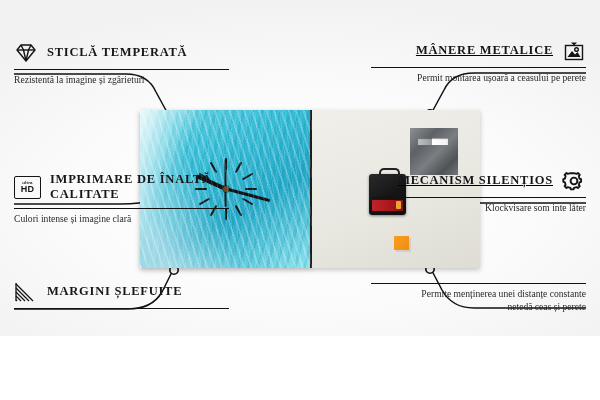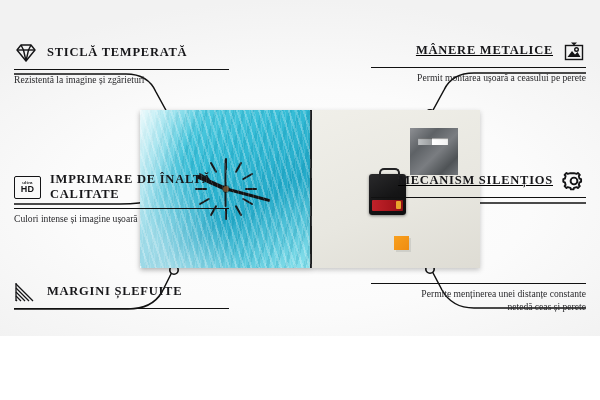--- a/index.html
+++ b/index.html
@@ -193,21 +193,21 @@
 
   <div class="feat left" id="f-print">
     <div class="head">
       <div class="hdbadge">
         <span class="u">ultra</span>
         <span class="h">HD</span>
       </div>
       <div class="ttl">IMPRIMARE DE ÎNALTĂ CALITATE</div>
     </div>
     <div class="rule"></div>
-    <div class="sub">Culori intense și imagine ușoară</div>
+    <div class="sub">Culori intense și imagine clară</div>
   </div>
 
   <div class="feat left" id="f-edges">
     <div class="head">
       <svg class="ico" viewBox="0 0 24 22">
         <g stroke="#141416" stroke-width="1.3">
           <path d="M2 2 L2 20"></path>
             <path d="M2 3 L19 20"></path>
             <path d="M2 7 L15 20"></path>
           <path d="M2 11 L11 20"></path>
@@ -240,20 +240,21 @@
     <div class="head">
       <div class="ttl">MECANISM SILENȚIOS</div>
       <svg class="ico" viewBox="0 0 24 22">
         <g fill="none" stroke="#141416" stroke-width="1.9" stroke-linejoin="round">
           <path d="M12 3.2 l2.6 .7 1.3 -1 1.9 1.9 -1 1.3 .7 2.6 1.6 .5 v2.6 l-1.6 .5 -.7 2.6 1 1.3 -1.9 1.9 -1.3 -1 -2.6 .7 -.5 1.6 h-2.6 l-.5 -1.6 -2.6 -.7 -1.3 1 -1.9 -1.9 1 -1.3 -.7 -2.6 -1.6 -.5 v-2.6 l1.6 -.5 .7 -2.6 -1 -1.3 1.9 -1.9 1.3 1 2.6 -.7 Z"></path>
           <circle cx="12" cy="11" r="3.4"></circle>
         </g>
       </svg>
     </div>
     <div class="rule"></div>
+    <div class="sub">Klockvisare som inte låter</div>
   </div>
 
   <div class="feat right" id="f-spacer">
     <div class="rule"></div>
     <div class="sub">Permite menținerea unei distanțe constante netedă ceas și perete</div>
   </div>
 
 </div>
 
 </body></html>

